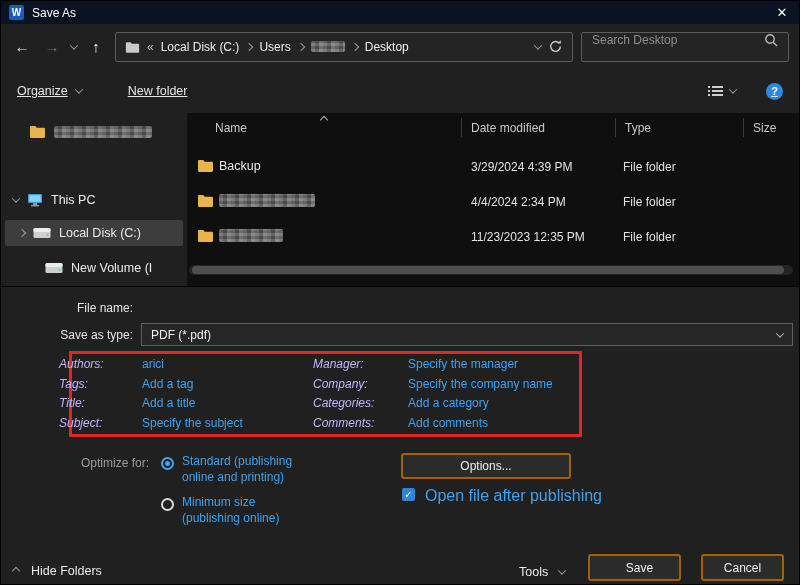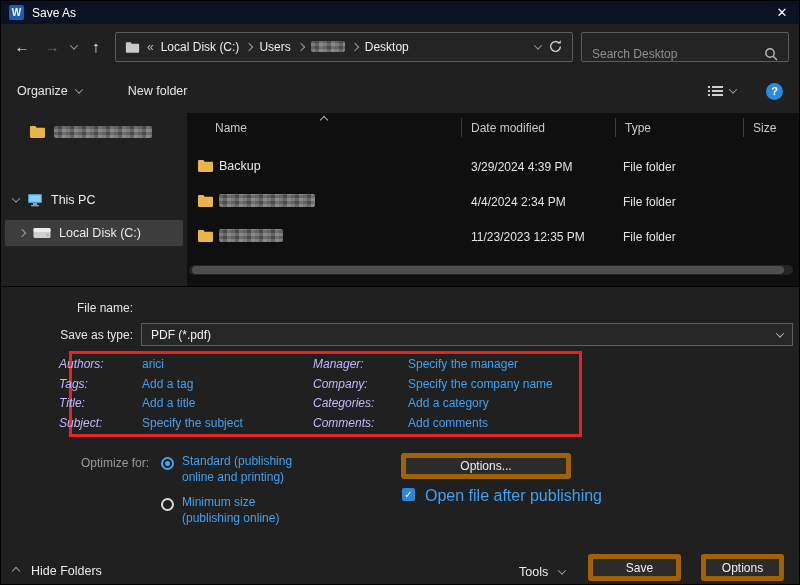--- a/index.html
+++ b/index.html
@@ -19,25 +19,25 @@
   .navbtn.disabled{color:#6f6f6f;}
   .chev{display:inline-block;width:6px;height:6px;border-right:1.5px solid currentColor;border-bottom:1.5px solid currentColor;}
   .chev.down{transform:rotate(45deg) translate(-1px,-1px);}
   .chev.right{transform:rotate(-45deg);}
   .chev.up{transform:rotate(-135deg);}
   .chev.dim{color:#9a9a9a;}
   .addressbar{flex:1;height:30px;border:1px solid #5c5c5c;background:#242424;border-radius:2px;display:flex;align-items:center;padding:0 9px;gap:7px;font-size:12px;}
   .crumb{color:#ededed;white-space:nowrap;}
   .crumb-sep{color:#bdbdbd;}
   .addr-spacer{flex:1;}
-  .searchbox{width:208px;height:30px;border:1px solid #5c5c5c;background:#242424;border-radius:2px;display:flex;align-items:flex-end;padding:0 10px;flex:0 0 auto;}
+  .searchbox{width:208px;height:30px;border:1px solid #5c5c5c;background:#242424;border-radius:2px;display:flex;align-items:flex-start;padding:0 10px;flex:0 0 auto;}
   .search-ph{color:#8f8f8f;font-size:12px;flex:1;}
 
   
-  .toolbarrow{position:absolute;top:68px;left:0;right:0;height:44px;display:flex;align-items:center;padding:0 16px;font-size:12.5px;}
+  .toolbarrow{position:absolute;top:68px;left:0;right:0;height:44px;display:flex;align-items:center;padding:0 16px;font-size:12.5px;text-decoration:underline;}
   .organize{display:flex;align-items:center;gap:8px;}
   .newfolder{margin-left:46px;}
   .tb-spacer{flex:1;}
   .viewbtn{display:flex;align-items:center;gap:7px;margin-right:30px;color:#cfcfcf;}
   .helpbtn{width:17px;height:17px;border-radius:50%;background:#2a8ae0;color:#fff;font-size:11px;font-weight:700;display:flex;align-items:center;justify-content:center;}
 
   
   .sidebar{position:absolute;top:112px;left:0;width:186px;height:173px;background:#202020;}
   .side-item{position:absolute;display:flex;align-items:center;gap:8px;font-size:12.5px;color:#ececec;white-space:nowrap;}
   #si0{left:28px;top:12px;}
@@ -81,21 +81,21 @@
   .mr1{top:70px;} .mr2{top:90px;} .mr3{top:109px;} .mr4{top:129px;}
 
   .optlabel{position:absolute;left:58px;top:169px;width:90px;text-align:right;font-size:12px;color:#9b9b9b;}
   .radio{position:absolute;width:13px;height:13px;border-radius:50%;}
   .radio.on{left:160px;top:170px;border:2px solid #4aa3ef;}
   .radio.on::after{content:"";position:absolute;inset:2px;border-radius:50%;background:#4aa3ef;}
   .radio.off{left:160px;top:211px;border:2px solid #d9d9d9;}
   .optlink{position:absolute;font-size:12px;color:#3ea2f3;line-height:1.3;}
   #optstd{left:181px;top:167px;width:127px;}
   #optmin{left:181px;top:208px;width:120px;}
-  .btn{position:absolute;background:#2b2b2b;border:5px solid #a16207;border-radius:3px;color:#eee;font-size:12px;display:flex;align-items:center;justify-content:center;}
+  .btn{position:absolute;background:#2b2b2b;border:2px solid #a16207;border-radius:3px;color:#eee;font-size:12px;display:flex;align-items:center;justify-content:center;}
   #optionsbtn{left:400px;top:166px;width:170px;height:26px;}
   .checkbox{position:absolute;left:401px;top:201px;width:13px;height:13px;background:#2f86d6;border-radius:2px;color:#fff;font-size:10px;display:flex;align-items:center;justify-content:center;line-height:1;}
   #openafter{position:absolute;left:424px;top:200px;font-size:16px;color:#3ea2f3;}
 
   #hidefolders{position:absolute;left:12px;top:277px;display:flex;gap:12px;align-items:center;font-size:12.5px;color:#ececec;}
   #toolsbtn{position:absolute;left:518px;top:278px;display:flex;gap:11px;align-items:center;font-size:12.5px;color:#ececec;}
   #savebtn{left:587px;top:267px;width:93px;height:27px;padding-left:10px;}
   #cancelbtn{left:700px;top:267px;width:83px;height:27px;}
 </style>
 </head>
@@ -184,20 +184,28 @@
     </div>
     <div class="side-item" id="si2">
       <span class="chev right dim"></span>
       <svg width="18" height="12" viewBox="0 0 18 12">
           <rect x="0.5" y="1" width="17" height="10" rx="1.5" fill="#cfcfcf"></rect>
           <rect x="0.5" y="1" width="17" height="4" rx="1.5" fill="#ececec"></rect>
           <circle cx="14.5" cy="8" r="1.2" fill="#7fd37f"></circle>
         </svg>
       <span>Local Disk (C:)</span>
     </div>
+    <div class="side-item" id="si3">
+      <svg width="18" height="12" viewBox="0 0 18 12">
+          <rect x="0.5" y="1" width="17" height="10" rx="1.5" fill="#cfcfcf"></rect>
+          <rect x="0.5" y="1" width="17" height="4" rx="1.5" fill="#ececec"></rect>
+          <circle cx="14.5" cy="8" r="1.2" fill="#7fd37f"></circle>
+        </svg>
+      <span>New Volume (I</span>
+    </div>
   </div>
 
   <div class="filelist">
     <span class="sortcaret chev up"></span>
     <span class="col-h" style="left:28px;">Name</span>
     <span class="col-h" style="left:284px;">Date modified</span>
     <span class="col-h" style="left:438px;">Type</span>
     <span class="col-h" style="left:566px;">Size</span>
     <span class="colsep" style="left:274px;"></span>
     <span class="colsep" style="left:428px;"></span>
@@ -274,16 +282,16 @@
 
     <div id="hidefolders">
       <span class="chev up dim"></span>
       <span>Hide Folders</span>
     </div>
     <div id="toolsbtn">
       <span>Tools</span>
       <span class="chev down dim"></span>
     </div>
     <div class="btn" id="savebtn">Save</div>
-    <div class="btn" id="cancelbtn">Options</div>
+    <div class="btn" id="cancelbtn">Cancel</div>
   </div>
 
 </div>
 
 </body></html>

